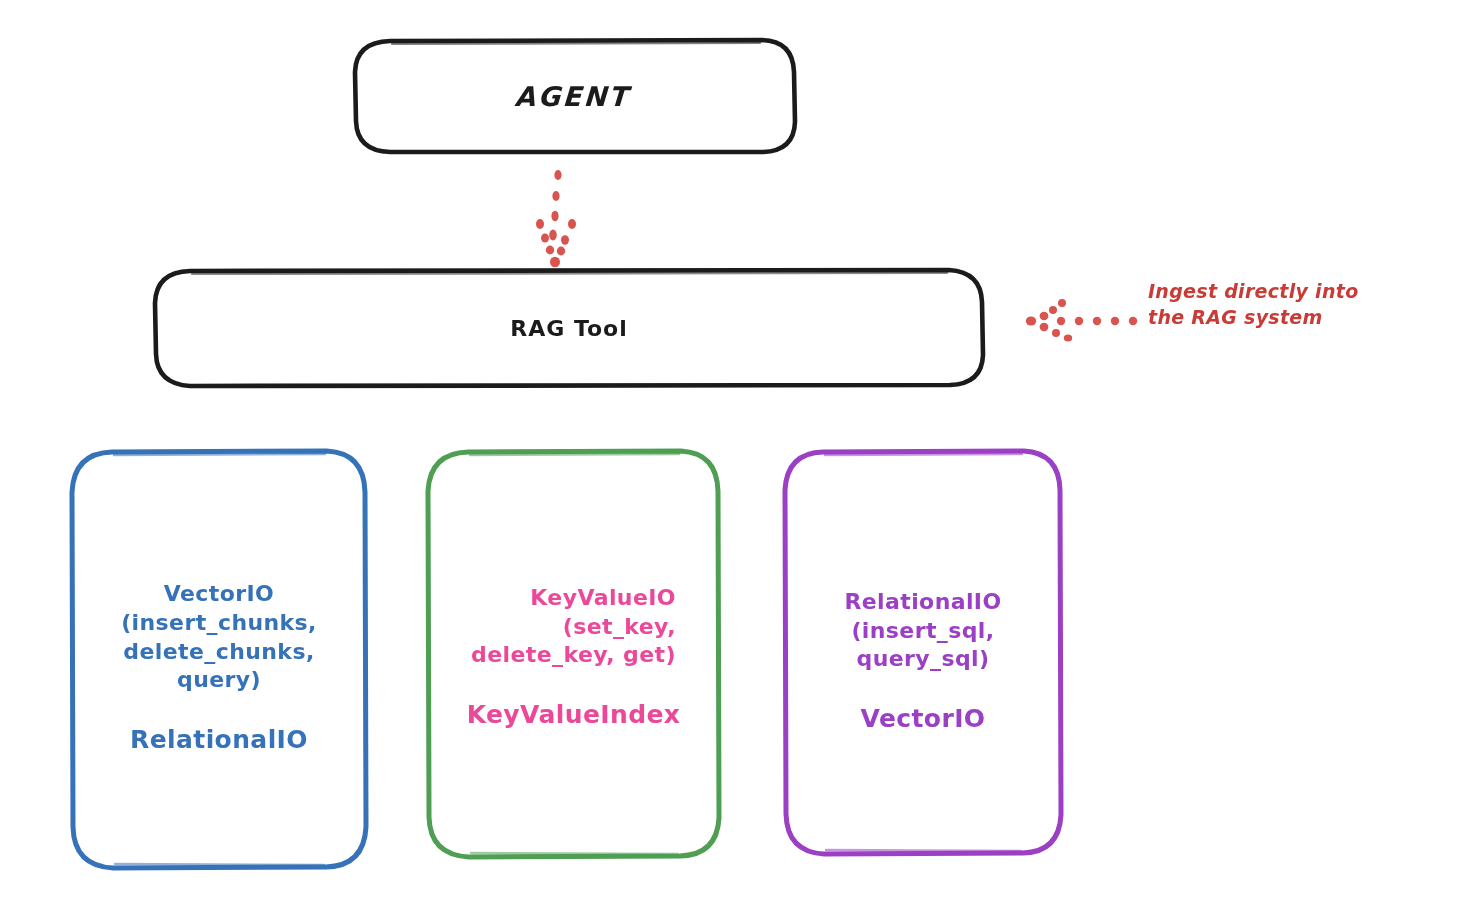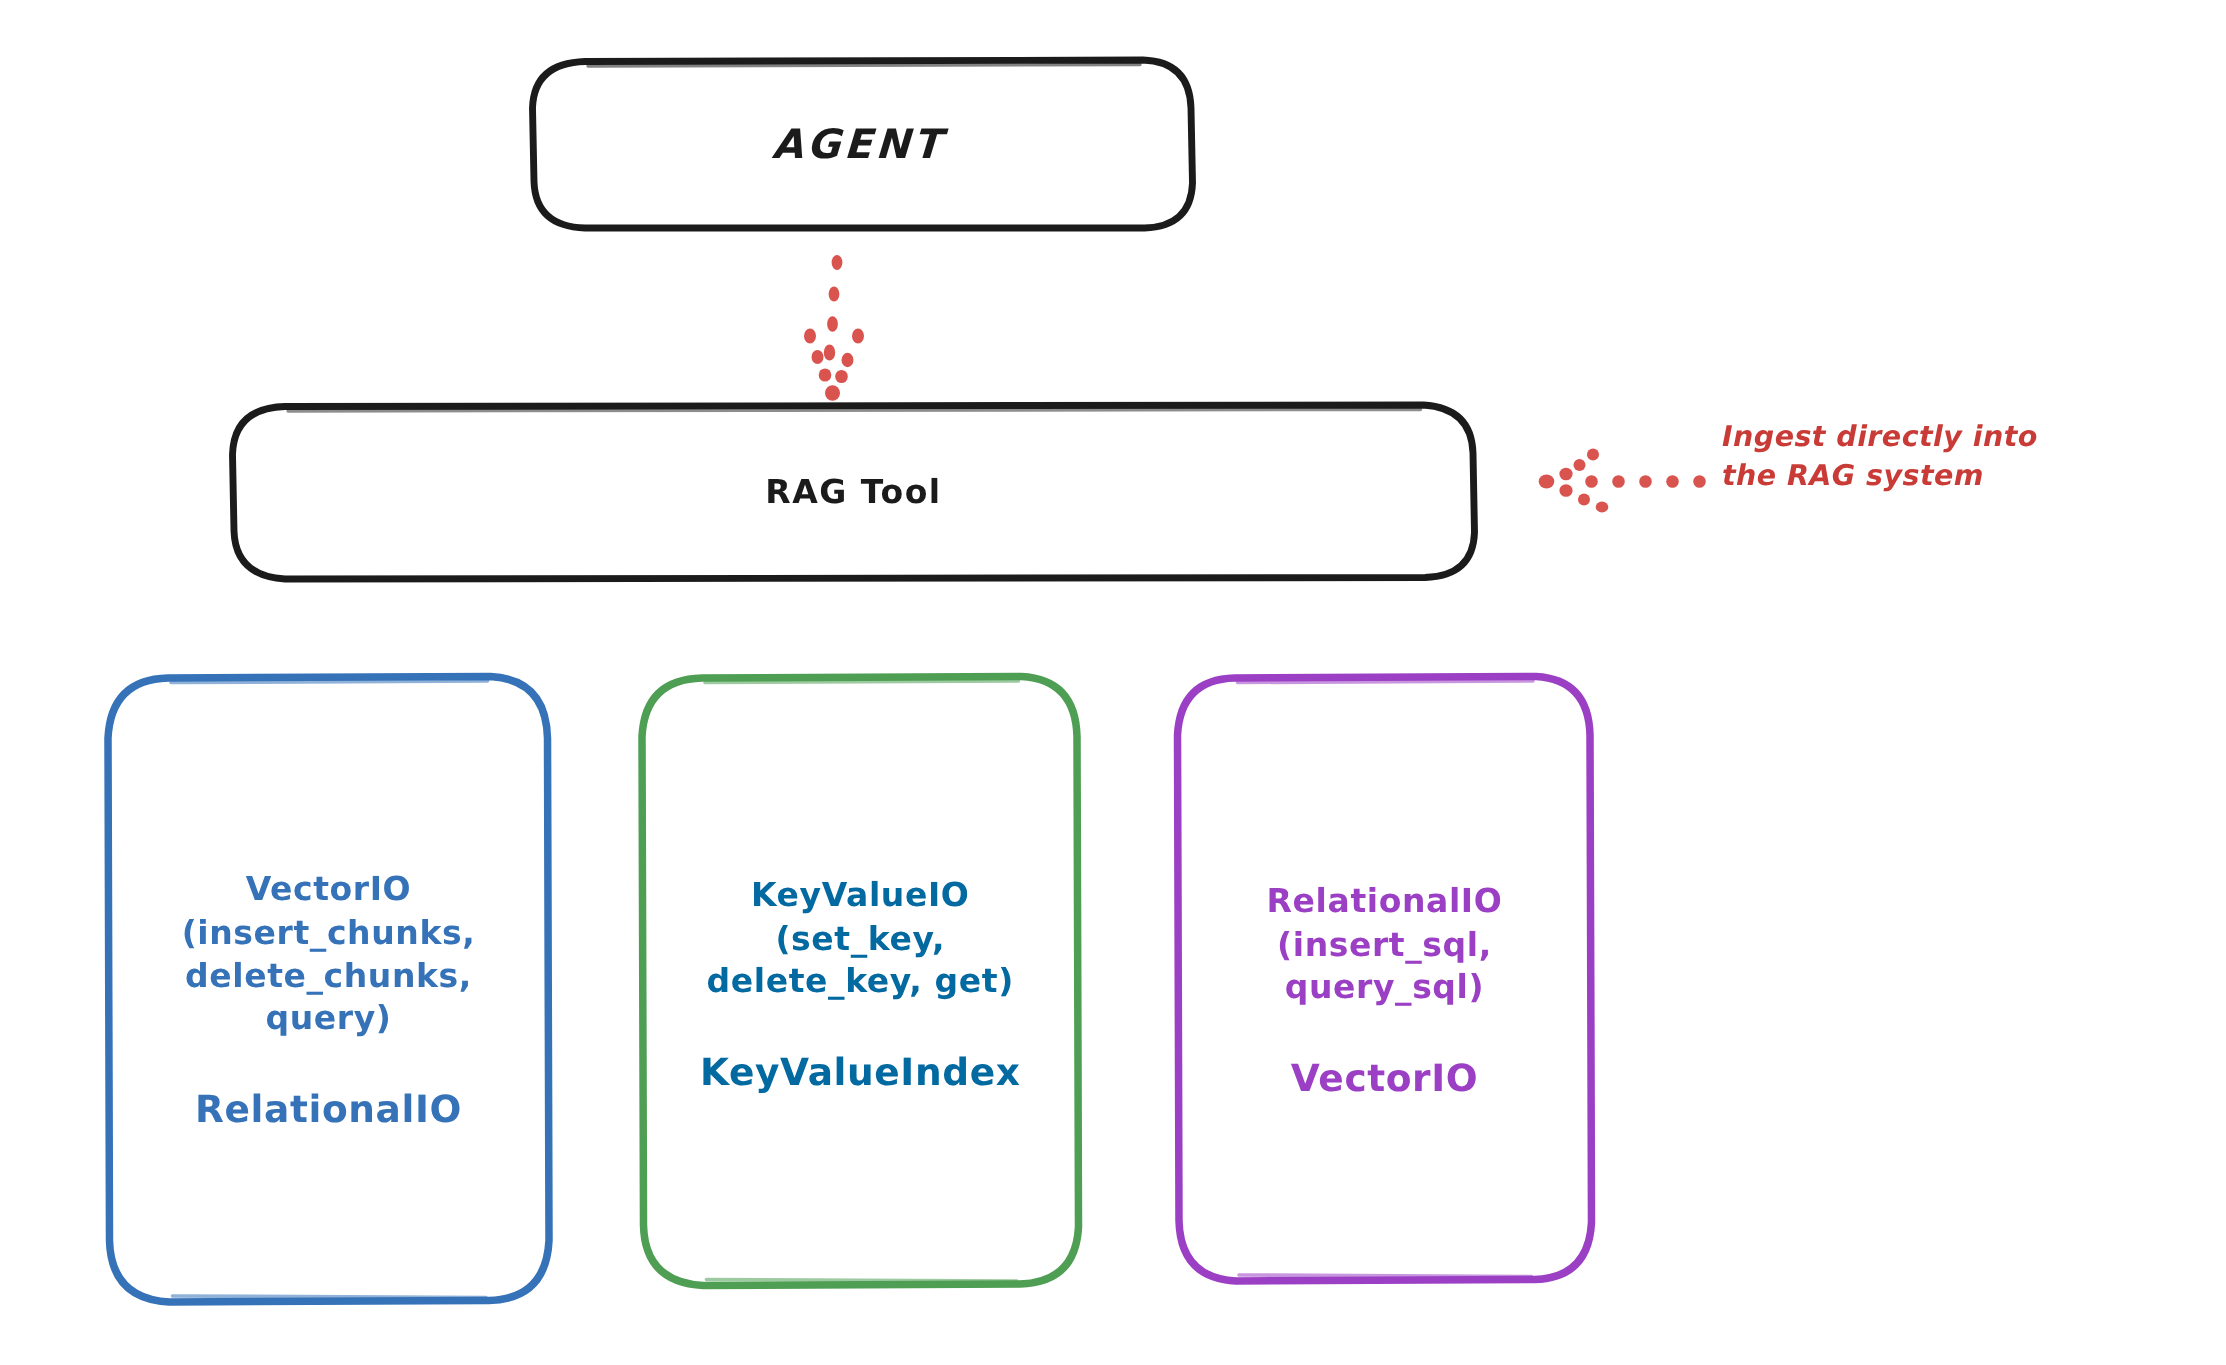--- a/index.html
+++ b/index.html
@@ -74,21 +74,21 @@
     white-space: pre-line;
     letter-spacing: 0.4px;
   }
   .card-sub {
     font-size: 25px;
     font-weight: 600;
     letter-spacing: 0.4px;
     margin-top: 30px;
   }
   #vector-node .card-text, #vector-node .card-sub { color: #3572B8; }
-  #keyvalue-node .card-text, #keyvalue-node .card-sub { color: #0369a1; }
+  #keyvalue-node .card-text, #keyvalue-node .card-sub { color: #ec4899; text-align: right; }
   #relational-node .card-text, #relational-node .card-sub { color: #9B3FC4; }
 
   #vector-node { padding-top: 16px; }
   #keyvalue-node { padding-top: 6px; }
   #relational-node { padding-top: 17px; }
 
   
   #ingest-annotation {
     position: absolute;
     left: 1148px;

